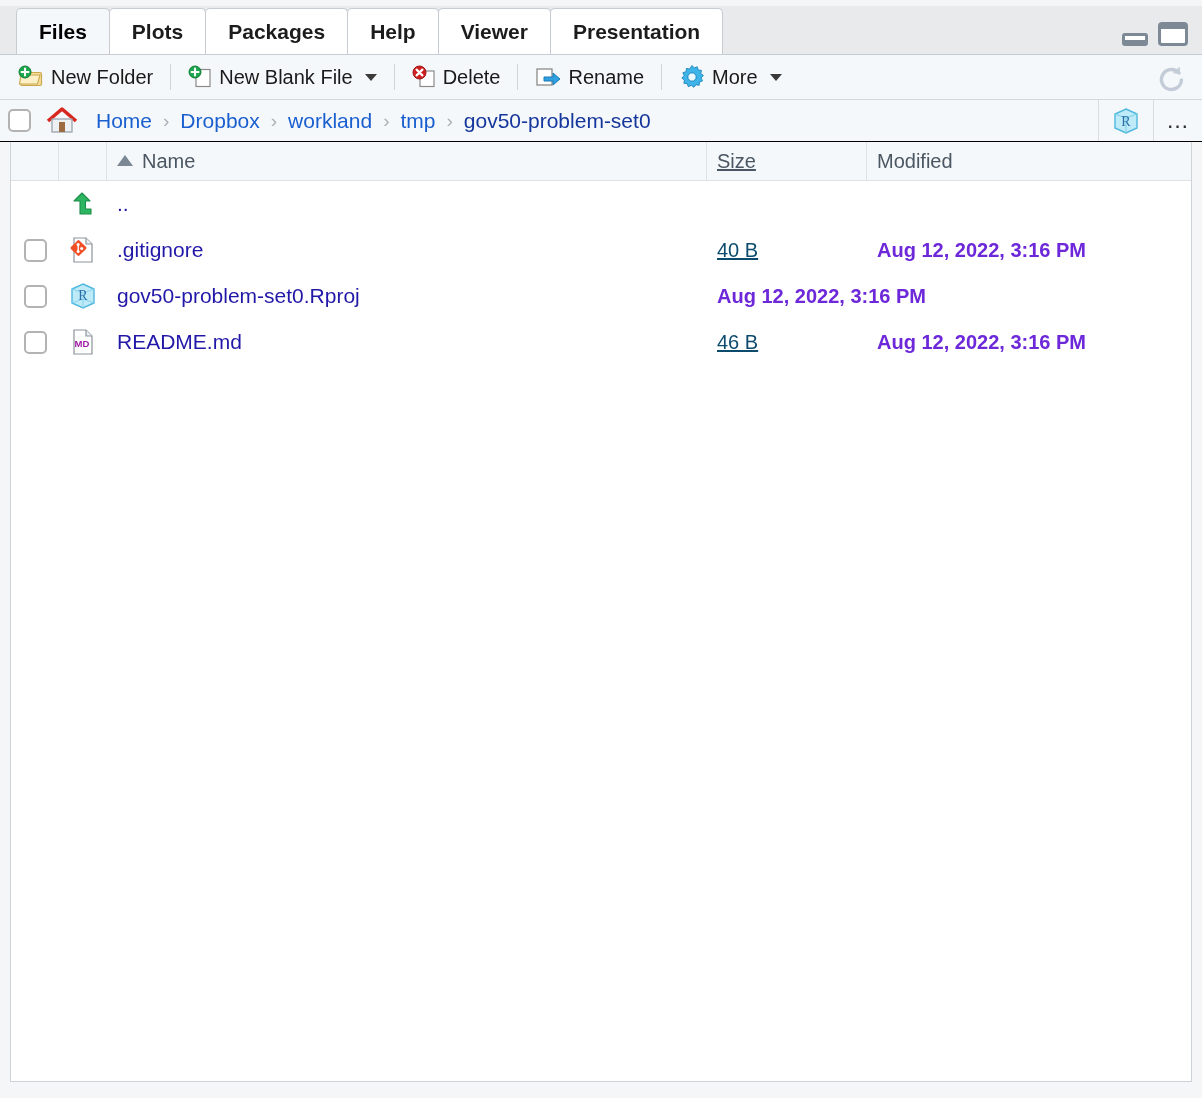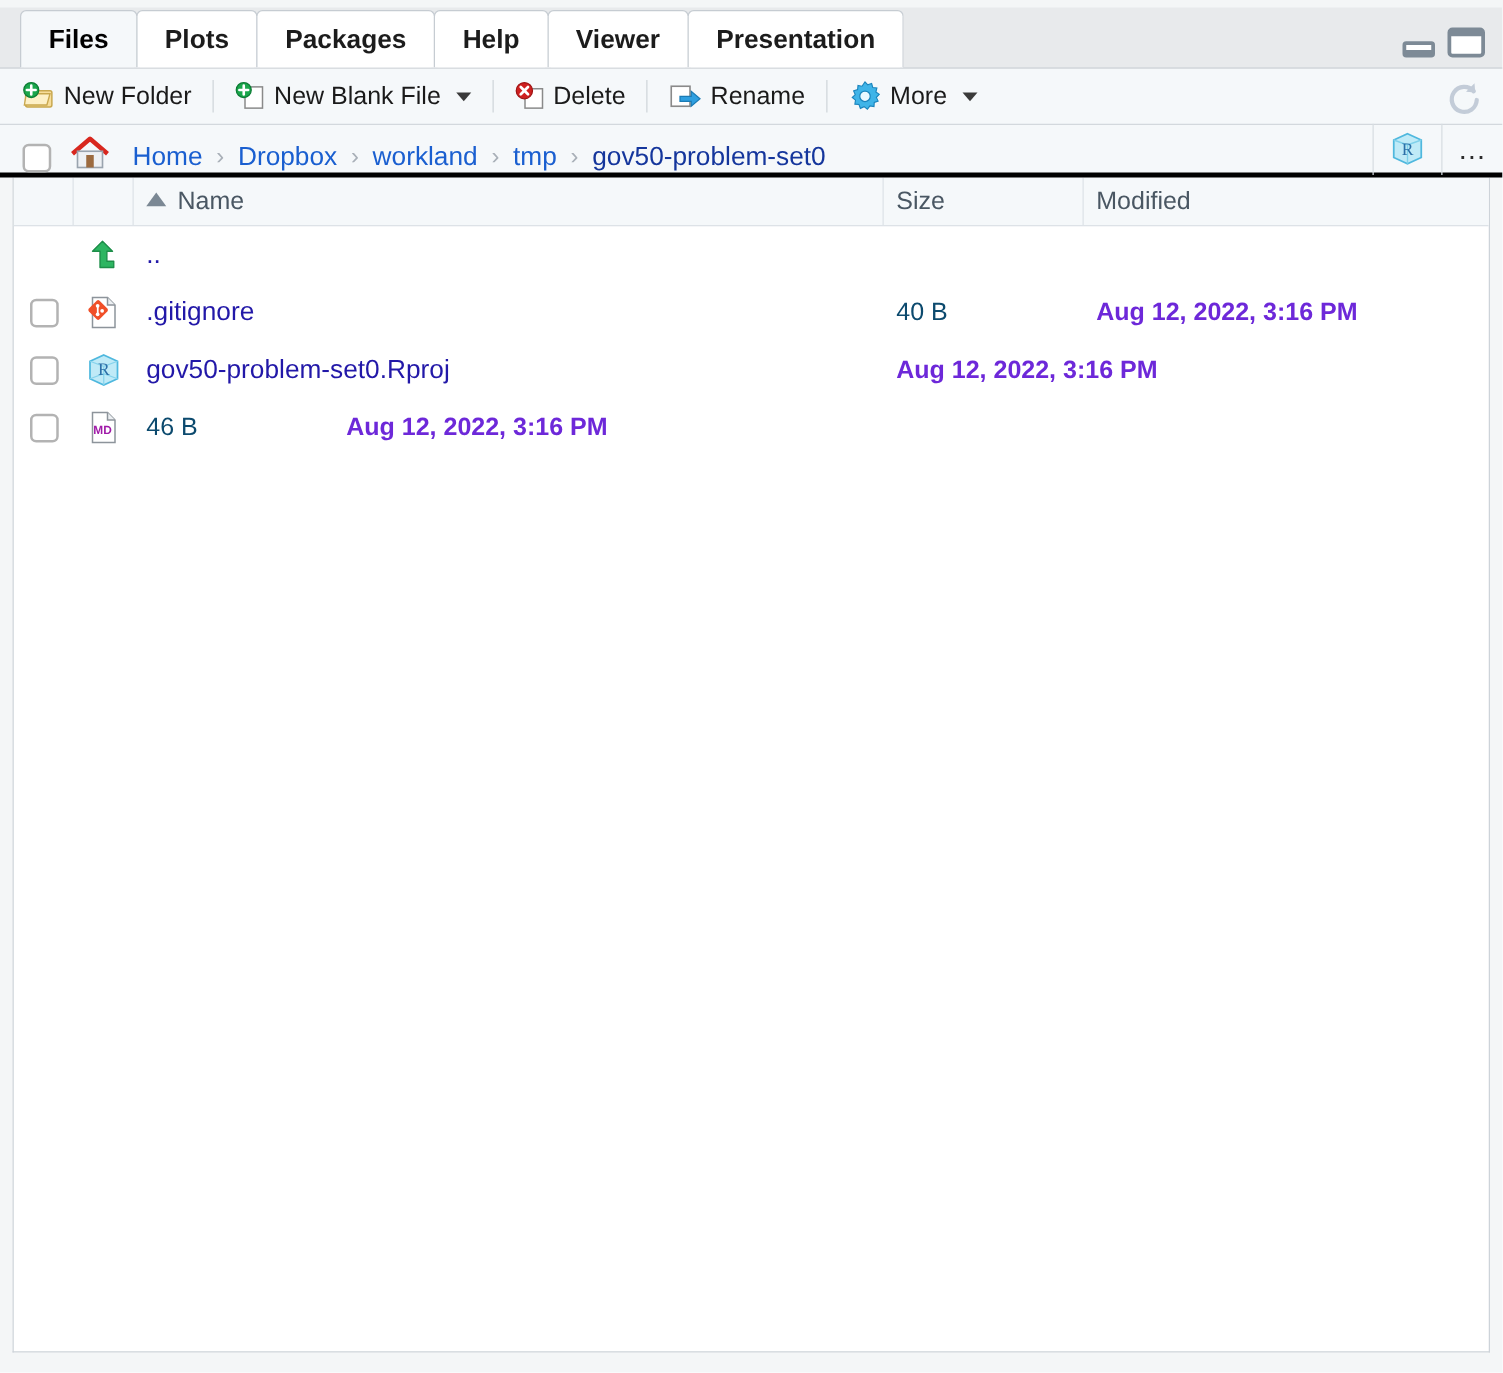--- a/index.html
+++ b/index.html
@@ -120,24 +120,24 @@
     right: 14px;
     top: 6px;
     width: 34px; height: 34px;
   }
 
   
   .pathbar {
     position: relative;
     height: 42px;
     background: #f5f8fa;
-    border-bottom: 4px solid #000000;
-    display: flex;
-    align-items: flex-end;
-    padding-left: 18px;
+    border-bottom: 1px solid #000000;
+    display: flex;
+    align-items: center;
+    padding-left: 8px;
     box-sizing: border-box;
   }
   .cb {
     width: 23px; height: 23px;
     border: 2px solid #b3b3b3;
     border-radius: 5px;
     background: #fff;
     box-sizing: border-box;
     flex: 0 0 auto;
     cursor: default;
@@ -206,21 +206,21 @@
     border-right: 1px solid #dde2e7;
     box-sizing: border-box;
     padding-left: 10px;
     cursor: default;
     overflow: hidden;
     white-space: nowrap;
   }
   .c-check { width: 48px; }
   .c-icon  { width: 48px; }
   .c-name  { width: 600px; }
-  .c-size  { width: 160px; }
+  .c-size  { width: 160px; text-decoration: underline; }
   .c-mod   { flex: 1; border-right: none !important; }
   .sort-tri {
     display: inline-block;
     width: 0; height: 0;
     border-left: 8px solid transparent;
     border-right: 8px solid transparent;
     border-bottom: 11px solid #7b8894;
     margin-right: 9px;
     vertical-align: 2px;
   }
@@ -433,17 +433,18 @@
     <div class="cell c-check">
       <div class="cb"></div>
     </div>
     <div class="cell c-icon">
       <svg width="28" height="30" viewBox="0 0 28 30">
         <path d="M5 3 h12 l6 6 v18 h-18 z" fill="#fff" stroke="#8d949b" stroke-width="1.2"></path>
         <path d="M17 3 v6 h6" fill="#eceff2" stroke="#8d949b" stroke-width="1.2"></path>
         <text x="13" y="20" font-family="'Liberation Sans', sans-serif" font-size="9.5" font-weight="bold" fill="#a01aa8" text-anchor="middle">MD</text>
       </svg>
     </div>
+    <div class="cell c-name"><span class="fname">README.md</span></div>
     <div class="cell c-size">46 B</div>
     <div class="cell c-mod">Aug 12, 2022, 3:16 PM</div>
   </div>
 
 </div>
 
 </body></html>

